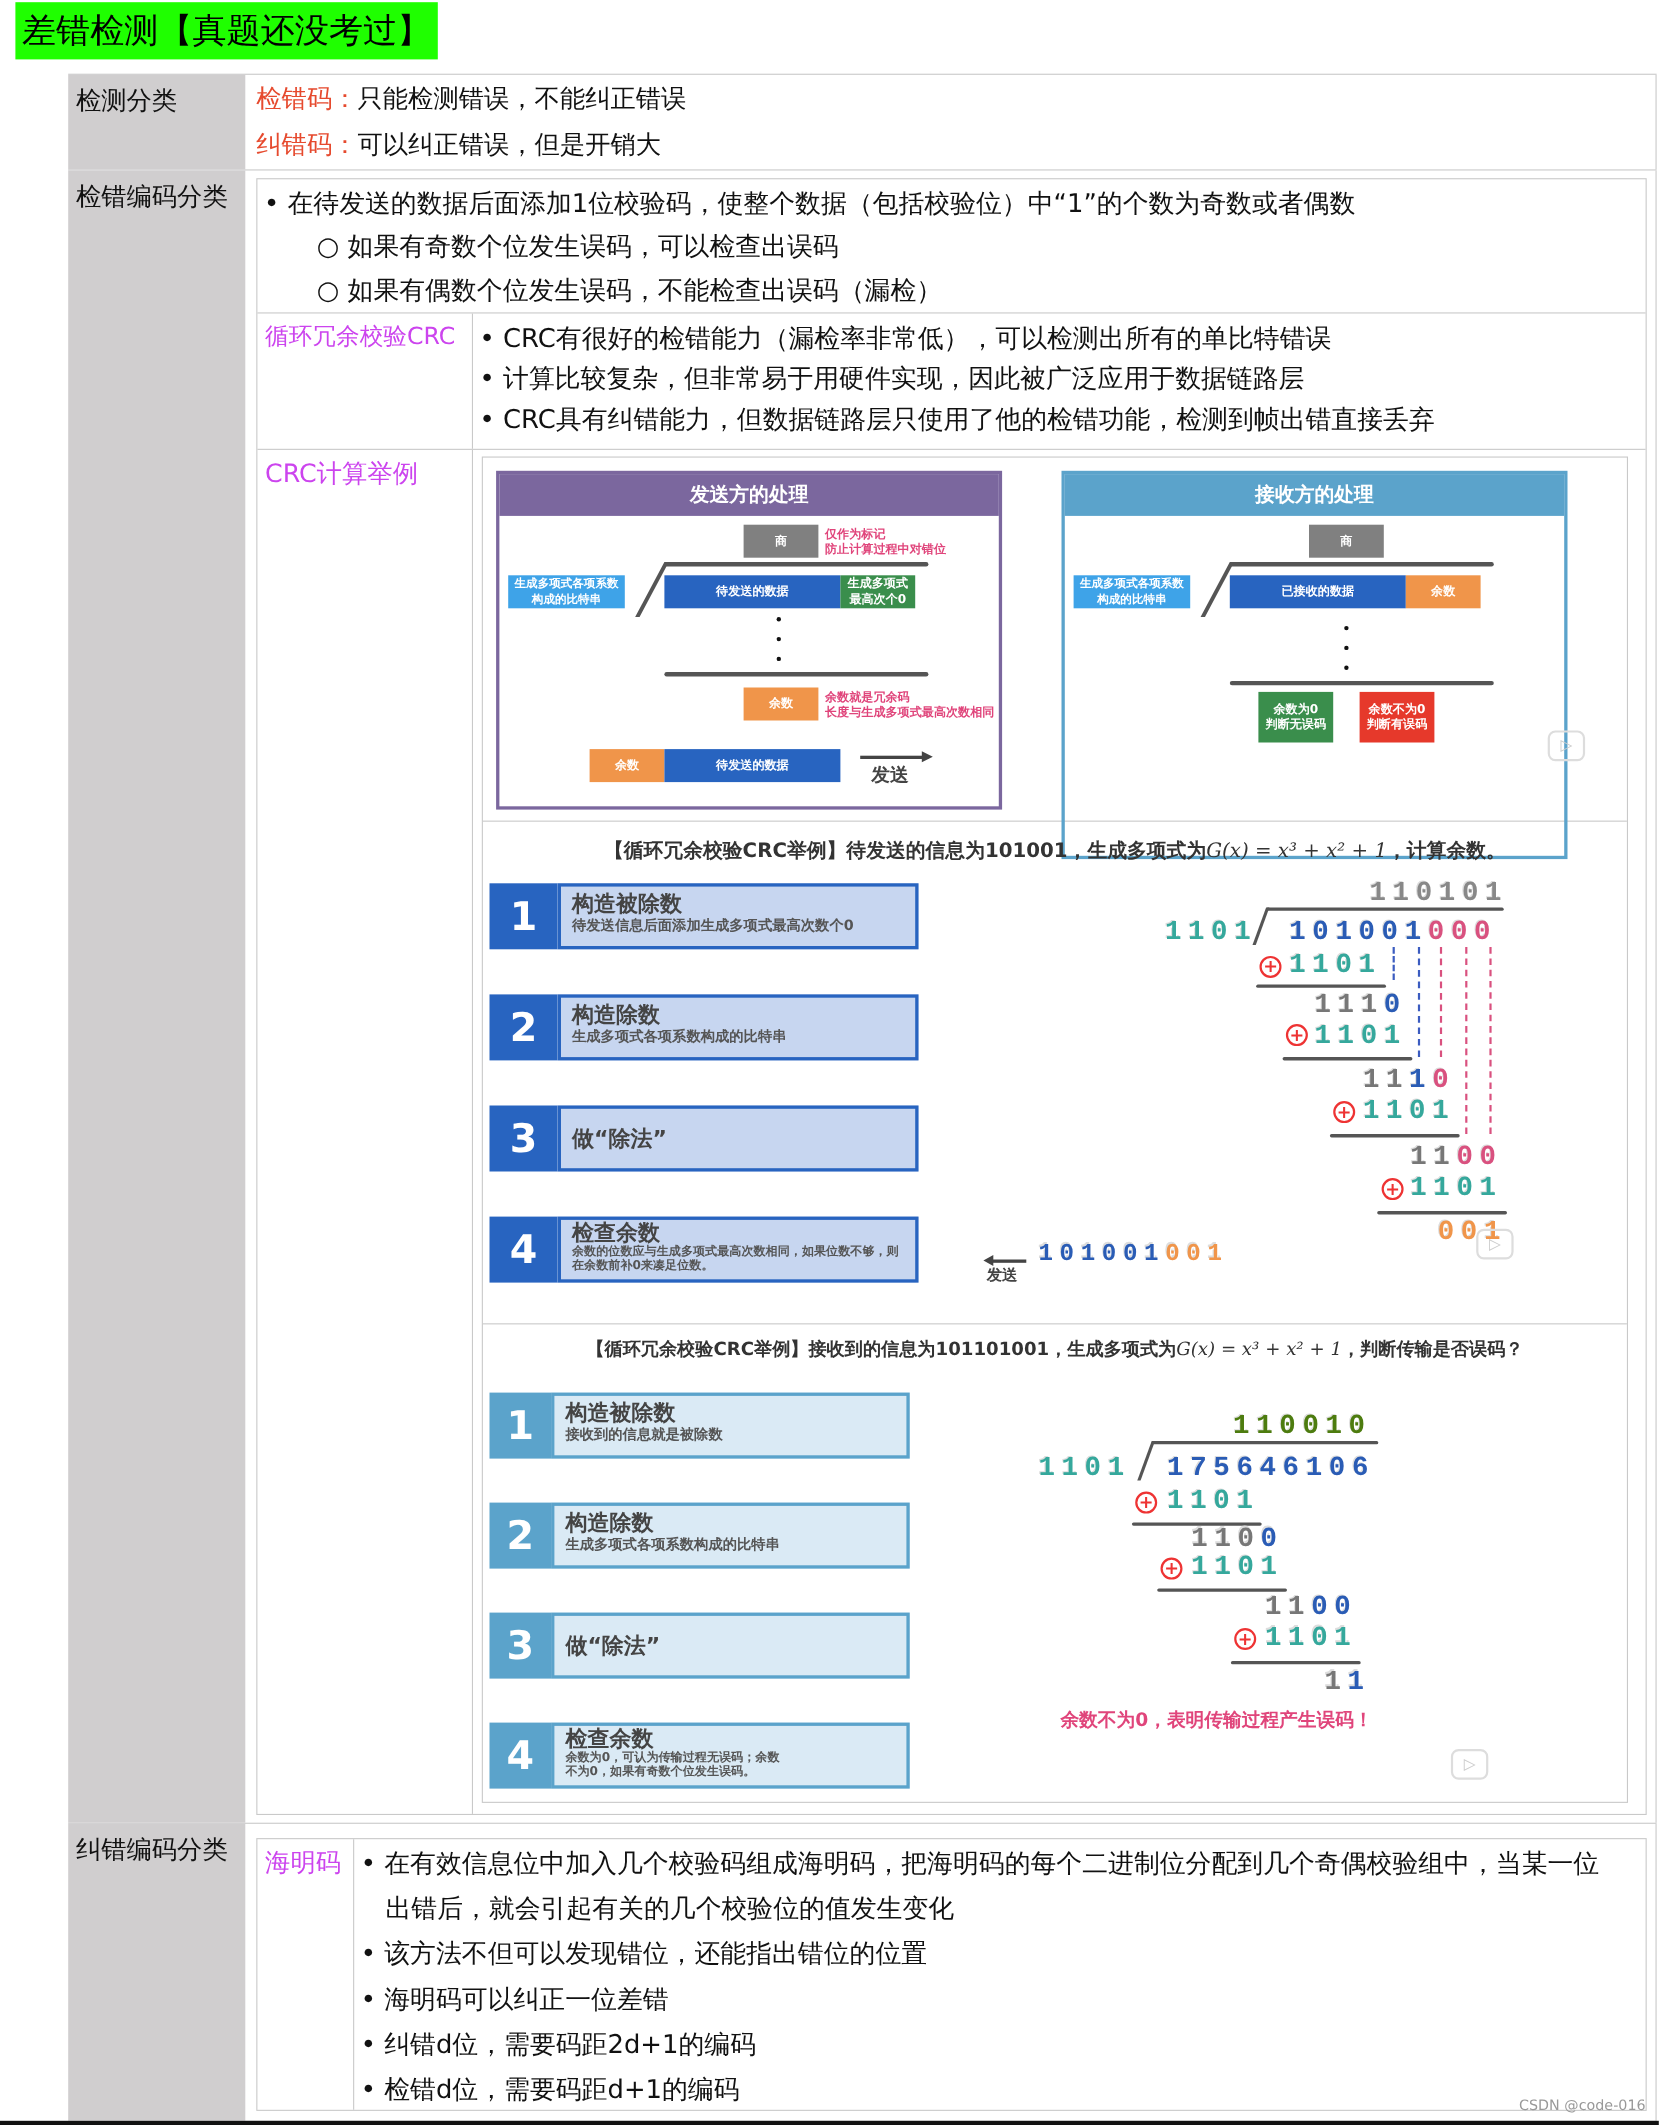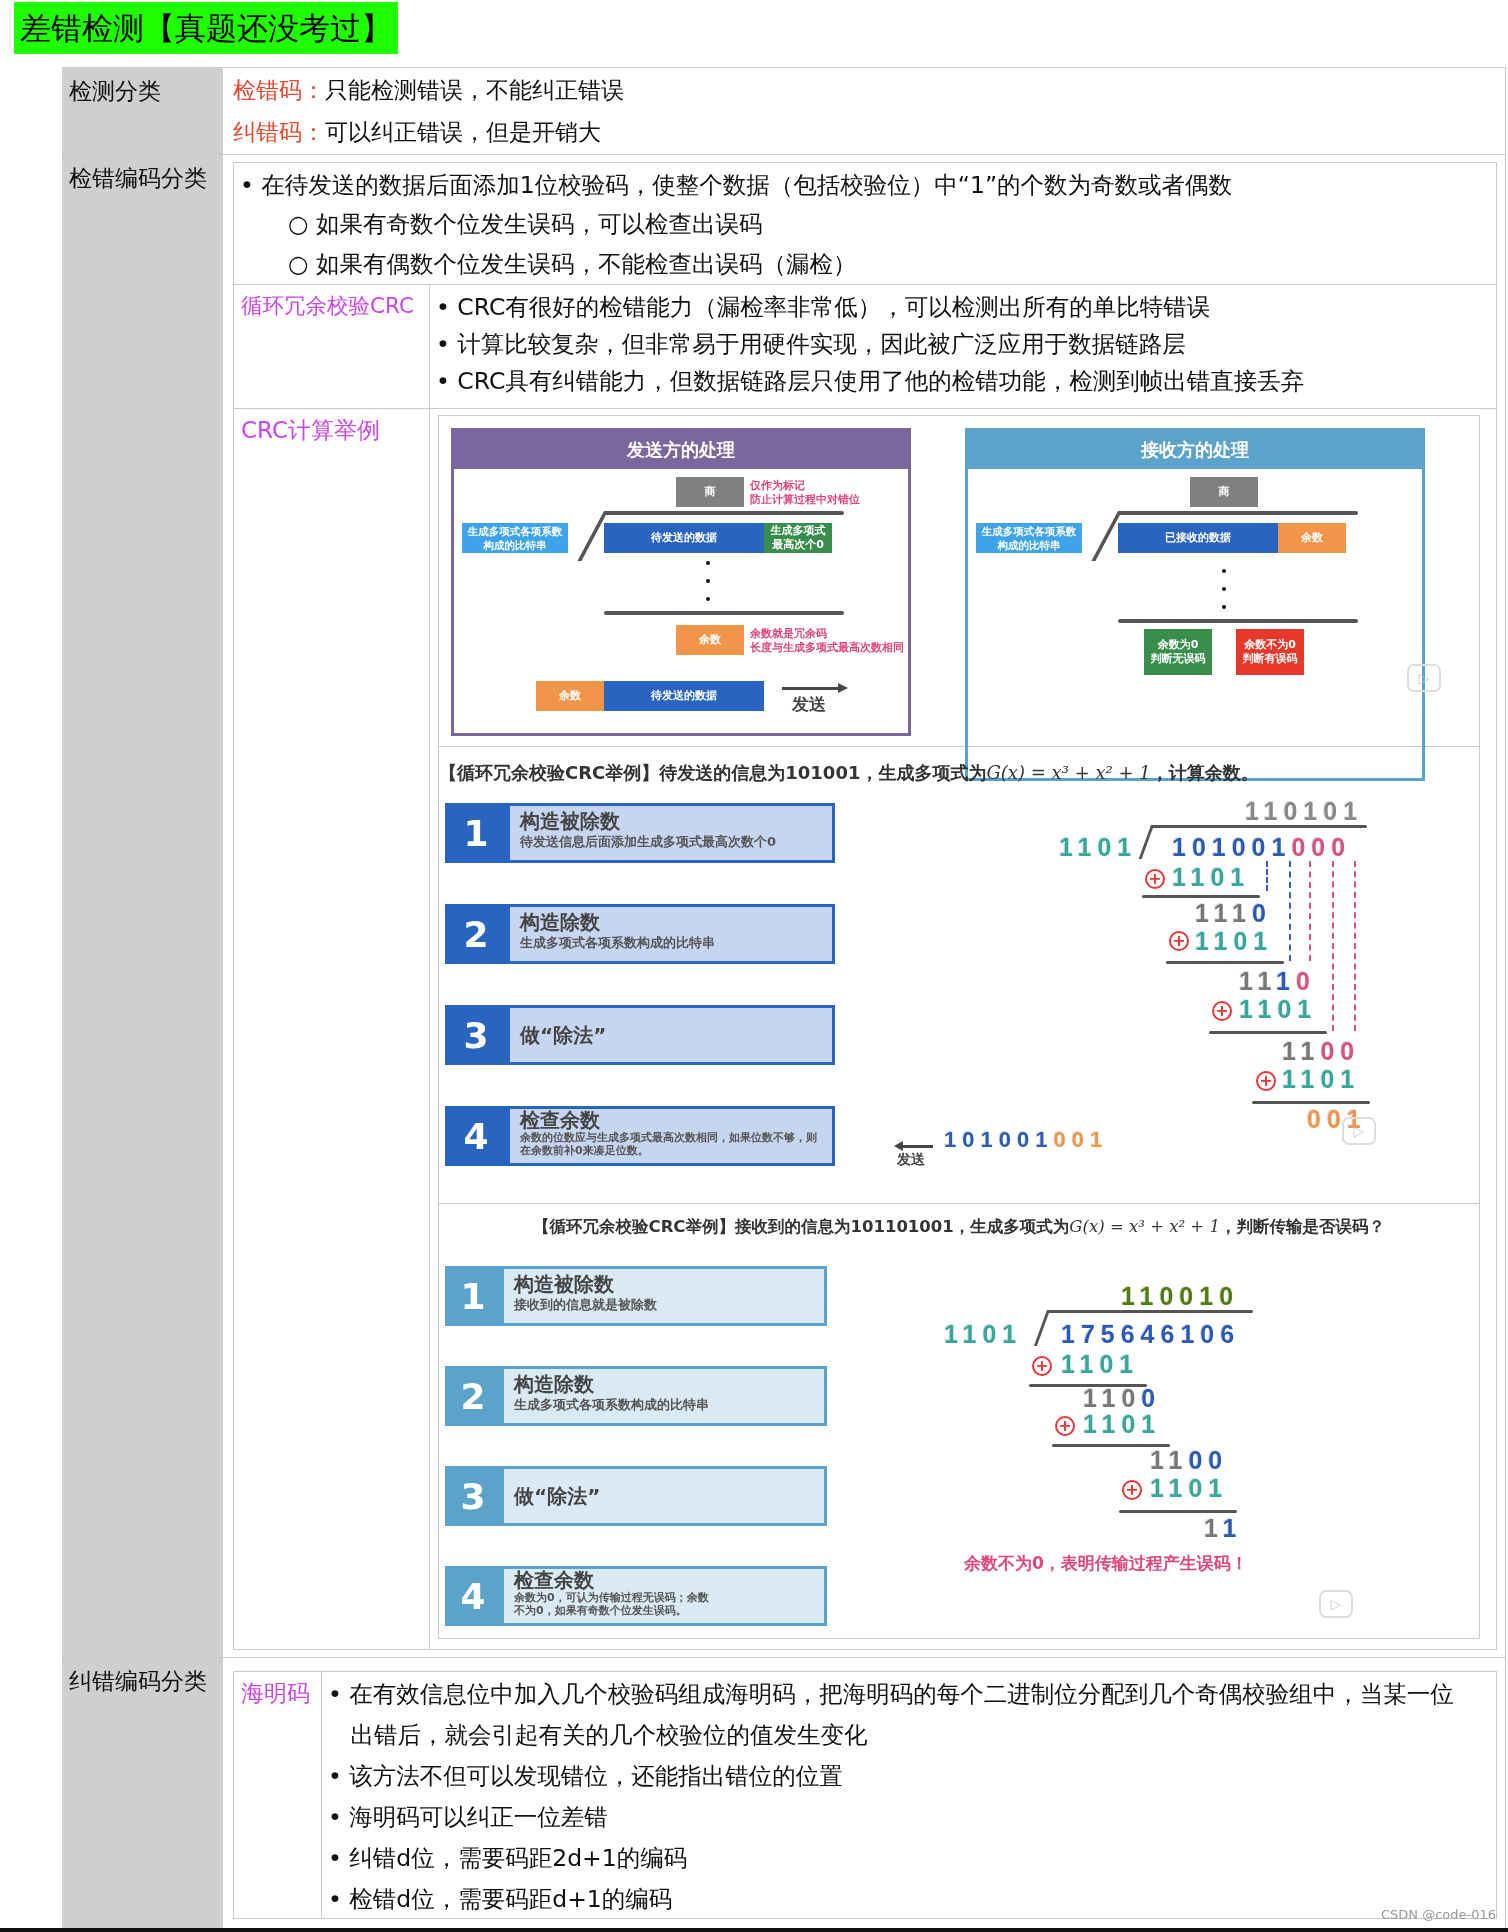--- a/index.html
+++ b/index.html
@@ -26,21 +26,21 @@
 .dg{position:absolute}
 .box{position:absolute;color:#fff;font-weight:bold;font-size:11px;display:flex;align-items:center;justify-content:center;text-align:center;line-height:14px}
 .note{position:absolute;color:#e0457b;font-size:11px;font-weight:bold;line-height:14px}
 .hline{position:absolute;height:4px;background:#555;border-radius:2px}
 .dot{position:absolute;width:4px;height:4px;border-radius:2px;background:#111}
 .step{position:absolute;display:flex;height:60px}
 .snum{width:62px;color:#fff;font-size:36px;font-weight:bold;display:flex;align-items:center;justify-content:center}
 .sbody{flex:1;border:3px solid;padding:2px 10px;color:#444}
 .st{font-size:20px;font-weight:bold;line-height:26px}
 .ss{font-size:13px;font-weight:bold;line-height:16px;color:#555}
-.dig{position:absolute;font-weight:bold;font-size:25px;letter-spacing:6px;font-family:Liberation Sans, sans-serif;text-shadow:1px 1px 0 #fff,-1px -1px 0 #ddd}
+.dig{position:absolute;font-weight:bold;font-size:25px;letter-spacing:6px;font-family:Liberation Mono, monospace;text-shadow:1px 1px 0 #fff,-1px -1px 0 #ddd}
 .xor{position:absolute;width:20px;height:20px;border:2px solid #e33;border-radius:50%;color:#e33;font-size:16px;line-height:16px;text-align:center;font-weight:bold}
 .vd{position:absolute;width:0;border-left:2px dashed}
 .eq{font-family:"DejaVu Serif",serif;font-style:italic;font-weight:normal}
 .watermark{position:absolute;right:12px;bottom:10px;font-size:13px;color:#999}
 .bottomline{position:absolute;left:0;bottom:0;width:1508px;height:4px;background:#111}
 .play{position:absolute;width:34px;height:28px;border:2px solid #ddd;border-radius:7px;color:#ccc;font-size:14px;display:flex;align-items:center;justify-content:center}
 </style>
 </head>
 <body>
 
@@ -150,21 +150,21 @@
                       <div>
                         <div>余数不为0</div>
                         <div>判断有误码</div>
                       </div>
                     </div>
                 </div>
                 <div class="play" style="left:968px;top:248px">▷</div>
               </div>
 
               <div class="sec" style="height:457px">
-                <div style="position:absolute;left:0;right:0;top:14px;text-align:left;font-weight:bold;font-size:18px;color:#333">
+                <div style="position:absolute;left:0;right:0;top:14px;text-align:center;font-weight:bold;font-size:18px;color:#333">
                   <span>【循环冗余校验CRC举例】待发送的信息为101001，生成多项式为</span><span class="eq">G(x) = x³ + x² + 1</span><span>，计算余数。</span>
                 </div>
 
                 <div class="step" style="left:6px;top:56px;width:390px">
                     <div class="snum" style="background:#2864c0">1</div>
                     <div class="sbody" style="border-color:#2864c0;background:#c7d6f0">
                       <div class="st">构造被除数</div>
                       <div class="ss">待发送信息后面添加生成多项式最高次数个0</div>
                     </div>
                   </div>

